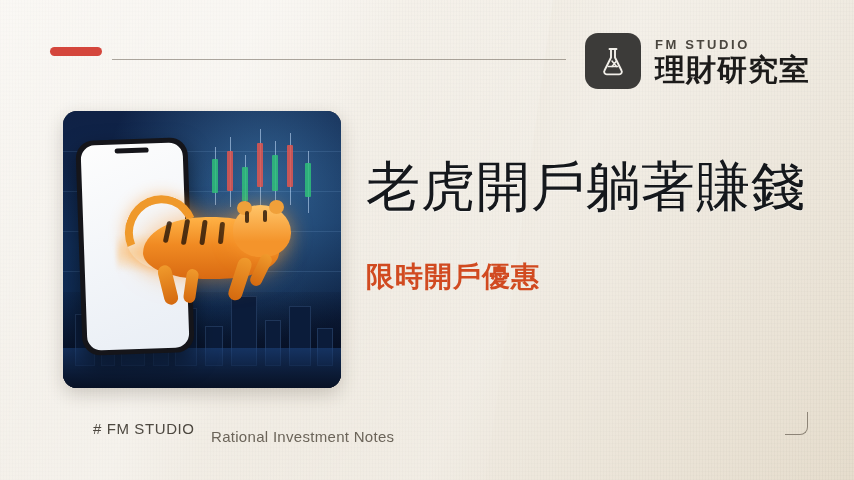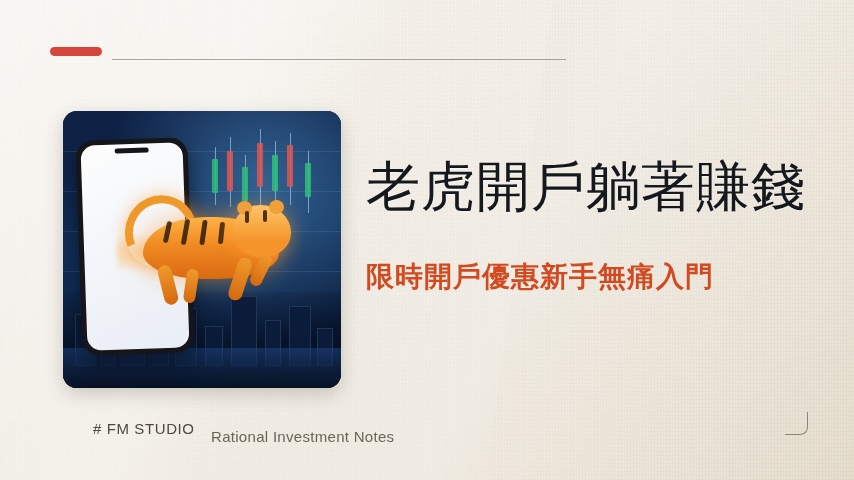--- a/index.html
+++ b/index.html
@@ -269,20 +269,21 @@
     position: absolute;
     left: 366px;
     top: 258px;
     width: 460px;
     font-size: 28px;
     font-weight: 700;
     color: #d14a20;
     letter-spacing: 1px;
     font-family: Liberation Mono, monospace;
     display: flex;
+    gap: 28px;
   }
 
   
   .foot-left {
     position: absolute;
     left: 61px;
     top: 420px;
     font-size: 15px;
     color: #4d4840;
     letter-spacing: .6px;
@@ -310,20 +311,33 @@
 </style>
 </head>
 <body>
 
 <div class="canvas">
   <div class="sheen"></div>
 
   <div class="hdr-bar"></div>
   <div class="hdr-rule"></div>
 
+  <div class="brand">
+    <div class="brand-logo">
+      <svg width="34" height="34" viewBox="0 0 34 34" aria-hidden="true">
+        <path d="M13.5 5 h7 M15 5 v8.5 L8.5 26.5 a2.6 2.6 0 0 0 2.3 3.9 h12.4 a2.6 2.6 0 0 0 2.3 -3.9 L19 13.5 V5" fill="none" stroke="#f2efe9" stroke-width="1.9" stroke-linecap="round" stroke-linejoin="round"></path>
+        <path d="M11.6 22.5 h10.8" fill="none" stroke="#f2efe9" stroke-width="1.5"></path>
+        <path d="M16 17 l4.5 5.5 M20.5 17 L16 22.5" fill="none" stroke="#f2efe9" stroke-width="1.5" stroke-linecap="round"></path>
+      </svg>
+    </div>
+    <div class="brand-text">
+      <div class="brand-en">FM STUDIO</div>
+      <div class="brand-cn">理財研究室</div>
+    </div>
+  </div>
 
   <div class="thumb">
     <div class="thumb-bg"></div>
 
     <div class="gridline" style="top:40px;"></div>
     <div class="gridline" style="top:80px;"></div>
     <div class="gridline" style="top:120px;"></div>
     <div class="gridline" style="top:160px;"></div>
 
     <div class="wick" style="left:152px; top:36px;  height:58px;"></div>
@@ -380,19 +394,18 @@
       <div class="tiger-leg" style="left:64px;  top:70px; width:12px; height:34px; transform:rotate(8deg);"></div>
       <div class="tiger-leg" style="left:112px; top:58px; width:14px; height:44px; transform:rotate(18deg);"></div>
       <div class="tiger-leg" style="left:134px; top:54px; width:12px; height:34px; transform:rotate(26deg);"></div>
     </div>
   </div>
 
   <div class="headline">老虎開戶躺著賺錢</div>
 
   <div class="subline">
     <span>限時開戶優惠</span>
-    <span>新手無痛入門</span>
   </div>
 
   <div class="foot-left"># FM STUDIO</div>
   <div class="foot-mid">Rational Investment Notes</div>
   <div class="foot-corner"></div>
 </div>
 
 </body></html>

